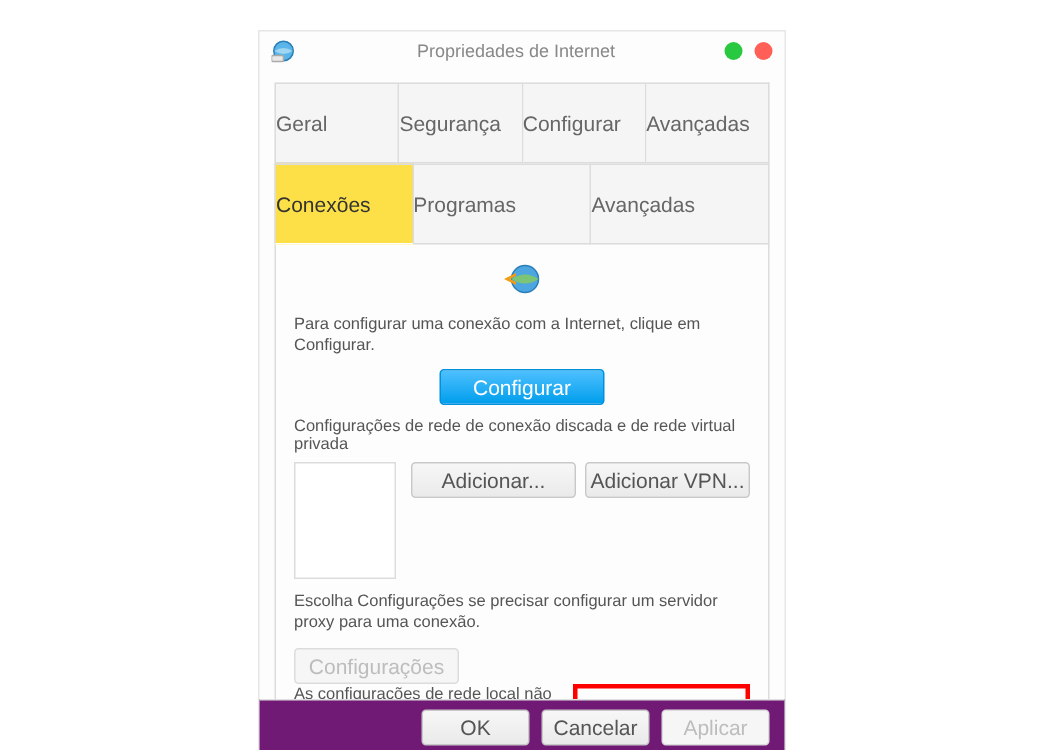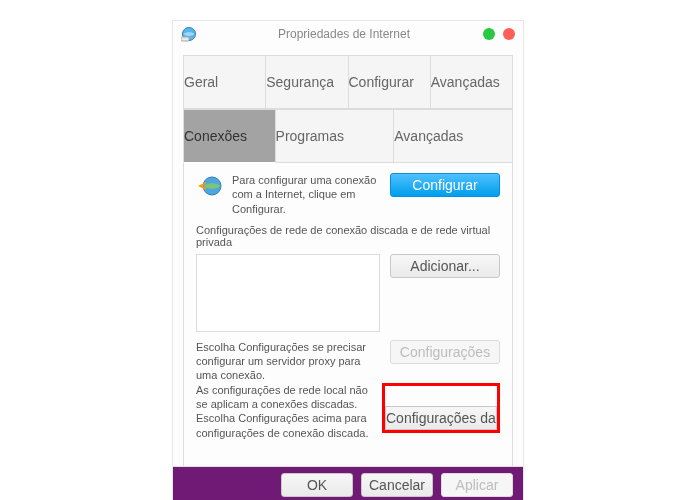--- a/index.html
+++ b/index.html
@@ -15,23 +15,23 @@
   .dot { width: 12px; height: 12px; border-radius: 50%; }
   .dot.green { background: #28c840; }
   .dot.red   { background: #ff5f57; }
   .tabs { margin: 8px 10px 0 10px; }
   .tab-row { display: flex; }
   .tab {
     flex: 1; text-align: left; padding: 18px 0; border: 1px solid #dcdcdc;
     background: #f5f5f5; color: #666; cursor: pointer; font-size: 14px;
   }
   .tab + .tab { border-left: none; }
-  .tab.active { background: #a3a3a3; border-bottom-color: #fff; color: #333; }
+  .tab.active { background: #fde047; border-bottom-color: #fff; color: #333; }
   .tab-content { border: 1px solid #dcdcdc; border-top: none; padding: 10px 12px 12px 12px; min-height: 384px; }
-  .intro { display: flex; align-items: flex-start; gap: 8px; margin-bottom: 8px; }
+  .intro { display: flex; align-items: center; gap: 8px; margin-bottom: 8px; flex-direction: column; }
   .intro-text { flex: 1; color: #555; line-height: 1.3; }
   .btn {
     background: linear-gradient(#f7f7f7,#eaeaea); border: 1px solid #c8c8c8;
     border-radius: 3px; padding: 3px 0; text-align: center; color: #555;
     width: 110px; font-size: 14px; cursor: pointer;
   }
   .btn.primary { background: linear-gradient(#4fc0ff,#009eec); color: #fff; border-color: #0090dc; }
   .btn.disabled { color: #bdbdbd; border-color: #dcdcdc; background: #f6f6f6; cursor: default; }
   .section-label { color: #555; margin: 6px 0; }
   .dial-list {
@@ -99,24 +99,25 @@
       </div>
 
       <div class="section-label">Configurações de rede de conexão discada e de rede virtual privada</div>
 
       <div class="row">
         <div class="left">
           <div class="dial-list"></div>
         </div>
         <div class="vstack">
           <div class="btn">Adicionar...</div>
+          <div class="btn">Adicionar VPN...</div>
         </div>
       </div>
 
-      <div class="row" style="margin-top:8px;">
+      <div class="row" style="margin-top:8px;flex-direction:column;">
         <div class="left" style="line-height:1.3;color:#555;">Escolha Configurações se precisar configurar um servidor proxy para uma conexão.</div>
         <div class="btn disabled">Configurações</div>
       </div>
 
       <div class="row">
         <div class="left" style="line-height:1.3;color:#555;">As configurações de rede local não se aplicam a conexões discadas. Escolha Configurações acima para configurações de conexão discada.</div>
         <div class="highlight-frame">
           <div class="btn" style="white-space:nowrap;overflow:hidden;">Configurações da LAN</div>
         </div>
       </div>

